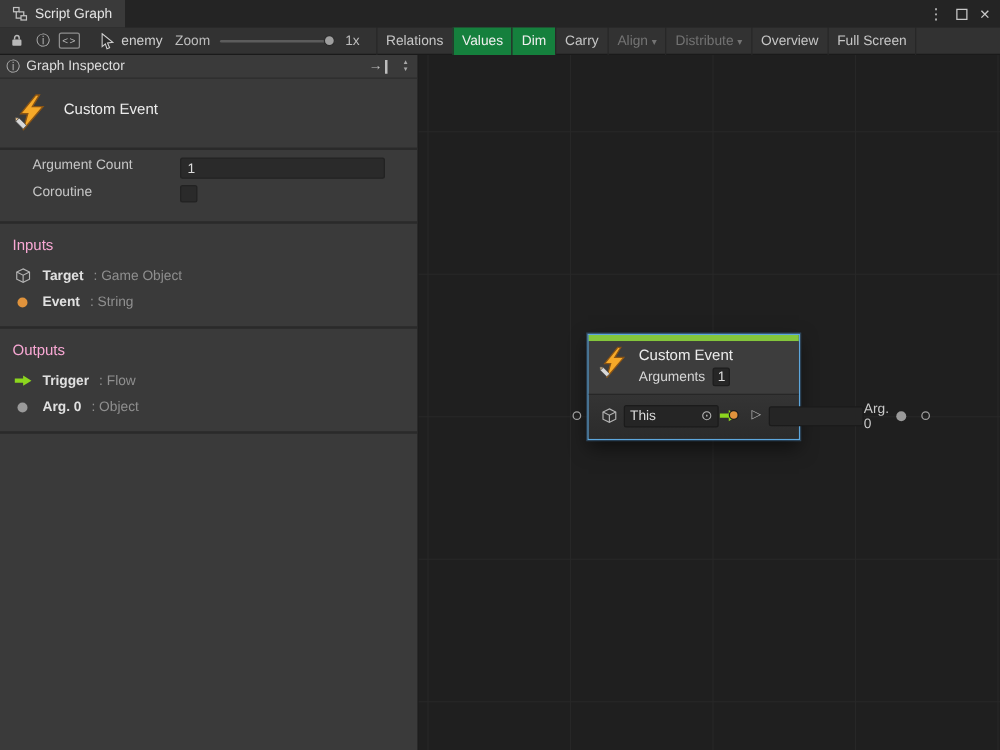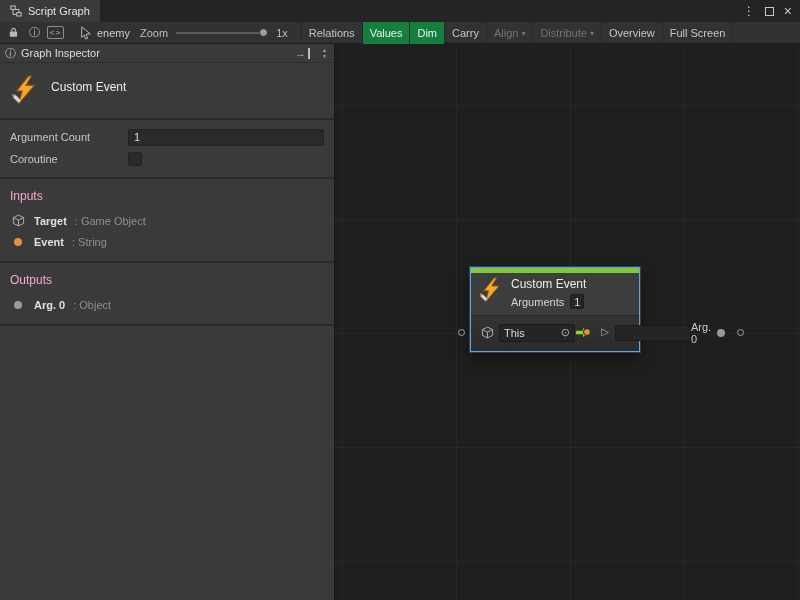--- a/index.html
+++ b/index.html
@@ -32,21 +32,21 @@
 
   
   .inspector{position:absolute;top:44px;left:0;bottom:0;width:335px;background:#3a3a3a;border-right:1px solid #191919}
   .insp-header{height:19px;display:flex;align-items:center;gap:5px;padding:0 5px;border-bottom:1px solid #2d2d2d;color:#dedede}
   .dock-icon{margin-left:auto;color:#bdbdbd;border-right:2px solid #bdbdbd;padding-right:2px;font-size:11px;line-height:11px}
   .scroll-arrows{display:flex;flex-direction:column;margin-left:7px;margin-right:2px;color:#a8a8a8;font-size:5px;line-height:5px;gap:1px;text-align:center}
   .event-header{display:flex;align-items:flex-start;gap:11px;padding:12px 10px 13px}
   .event-title{font-size:12px;color:#ececec;padding-top:5px}
   .hr{height:2px;background:#2a2a2a}
   .fields{padding:6px 0 7px}
-  .field-row{display:flex;align-items:center;height:22px;padding:0 10px}
+  .field-row{display:flex;height:22px;padding:0 26px}
   .field-label{width:118px;color:#c6c6c6}
   .text-input{flex:1;height:17px;background:#2a2a2a;border:1px solid #222;border-radius:2px;color:#dcdcdc;font:11px "Liberation Sans",sans-serif;padding:0 5px;outline:none}
   .checkbox{width:14px;height:14px;background:#2a2a2a;border:1px solid #222;border-radius:2px}
   .section{padding:5px 0 9px}
   .section-title{padding:5px 10px 7px;font-size:12px;color:#f9a8d4}
   .port-row{display:flex;align-items:center;height:21px;padding:0 10px;gap:8px}
   .picon{width:16px;display:flex;justify-content:center;align-items:center;flex:none}
   .dot{width:8px;height:8px;border-radius:50%}
   .dot-orange{background:#e0933c}
   .dot-gray{background:#9a9a9a}
@@ -203,20 +203,29 @@
       <span class="port-type">: String</span>
     </div>
   </div>
 
   <div class="hr"></div>
 
   <div class="section">
     <div class="section-title">Outputs</div>
     <div class="port-row">
       <span class="picon">
+        <svg width="15" height="11" viewBox="0 0 18 12">
+            <polygon points="1,4 9,4 9,1 17,6 9,11 9,8 1,8" fill="#8cd61e"></polygon>
+          </svg>
+      </span>
+      <span class="port-name">Trigger</span>
+      <span class="port-type">: Flow</span>
+    </div>
+    <div class="port-row">
+      <span class="picon">
           <span class="dot dot-gray"></span>
         </span>
       <span class="port-name">Arg. 0</span>
       <span class="port-type">: Object</span>
     </div>
   </div>
 
   <div class="hr"></div>
 </div>
 

